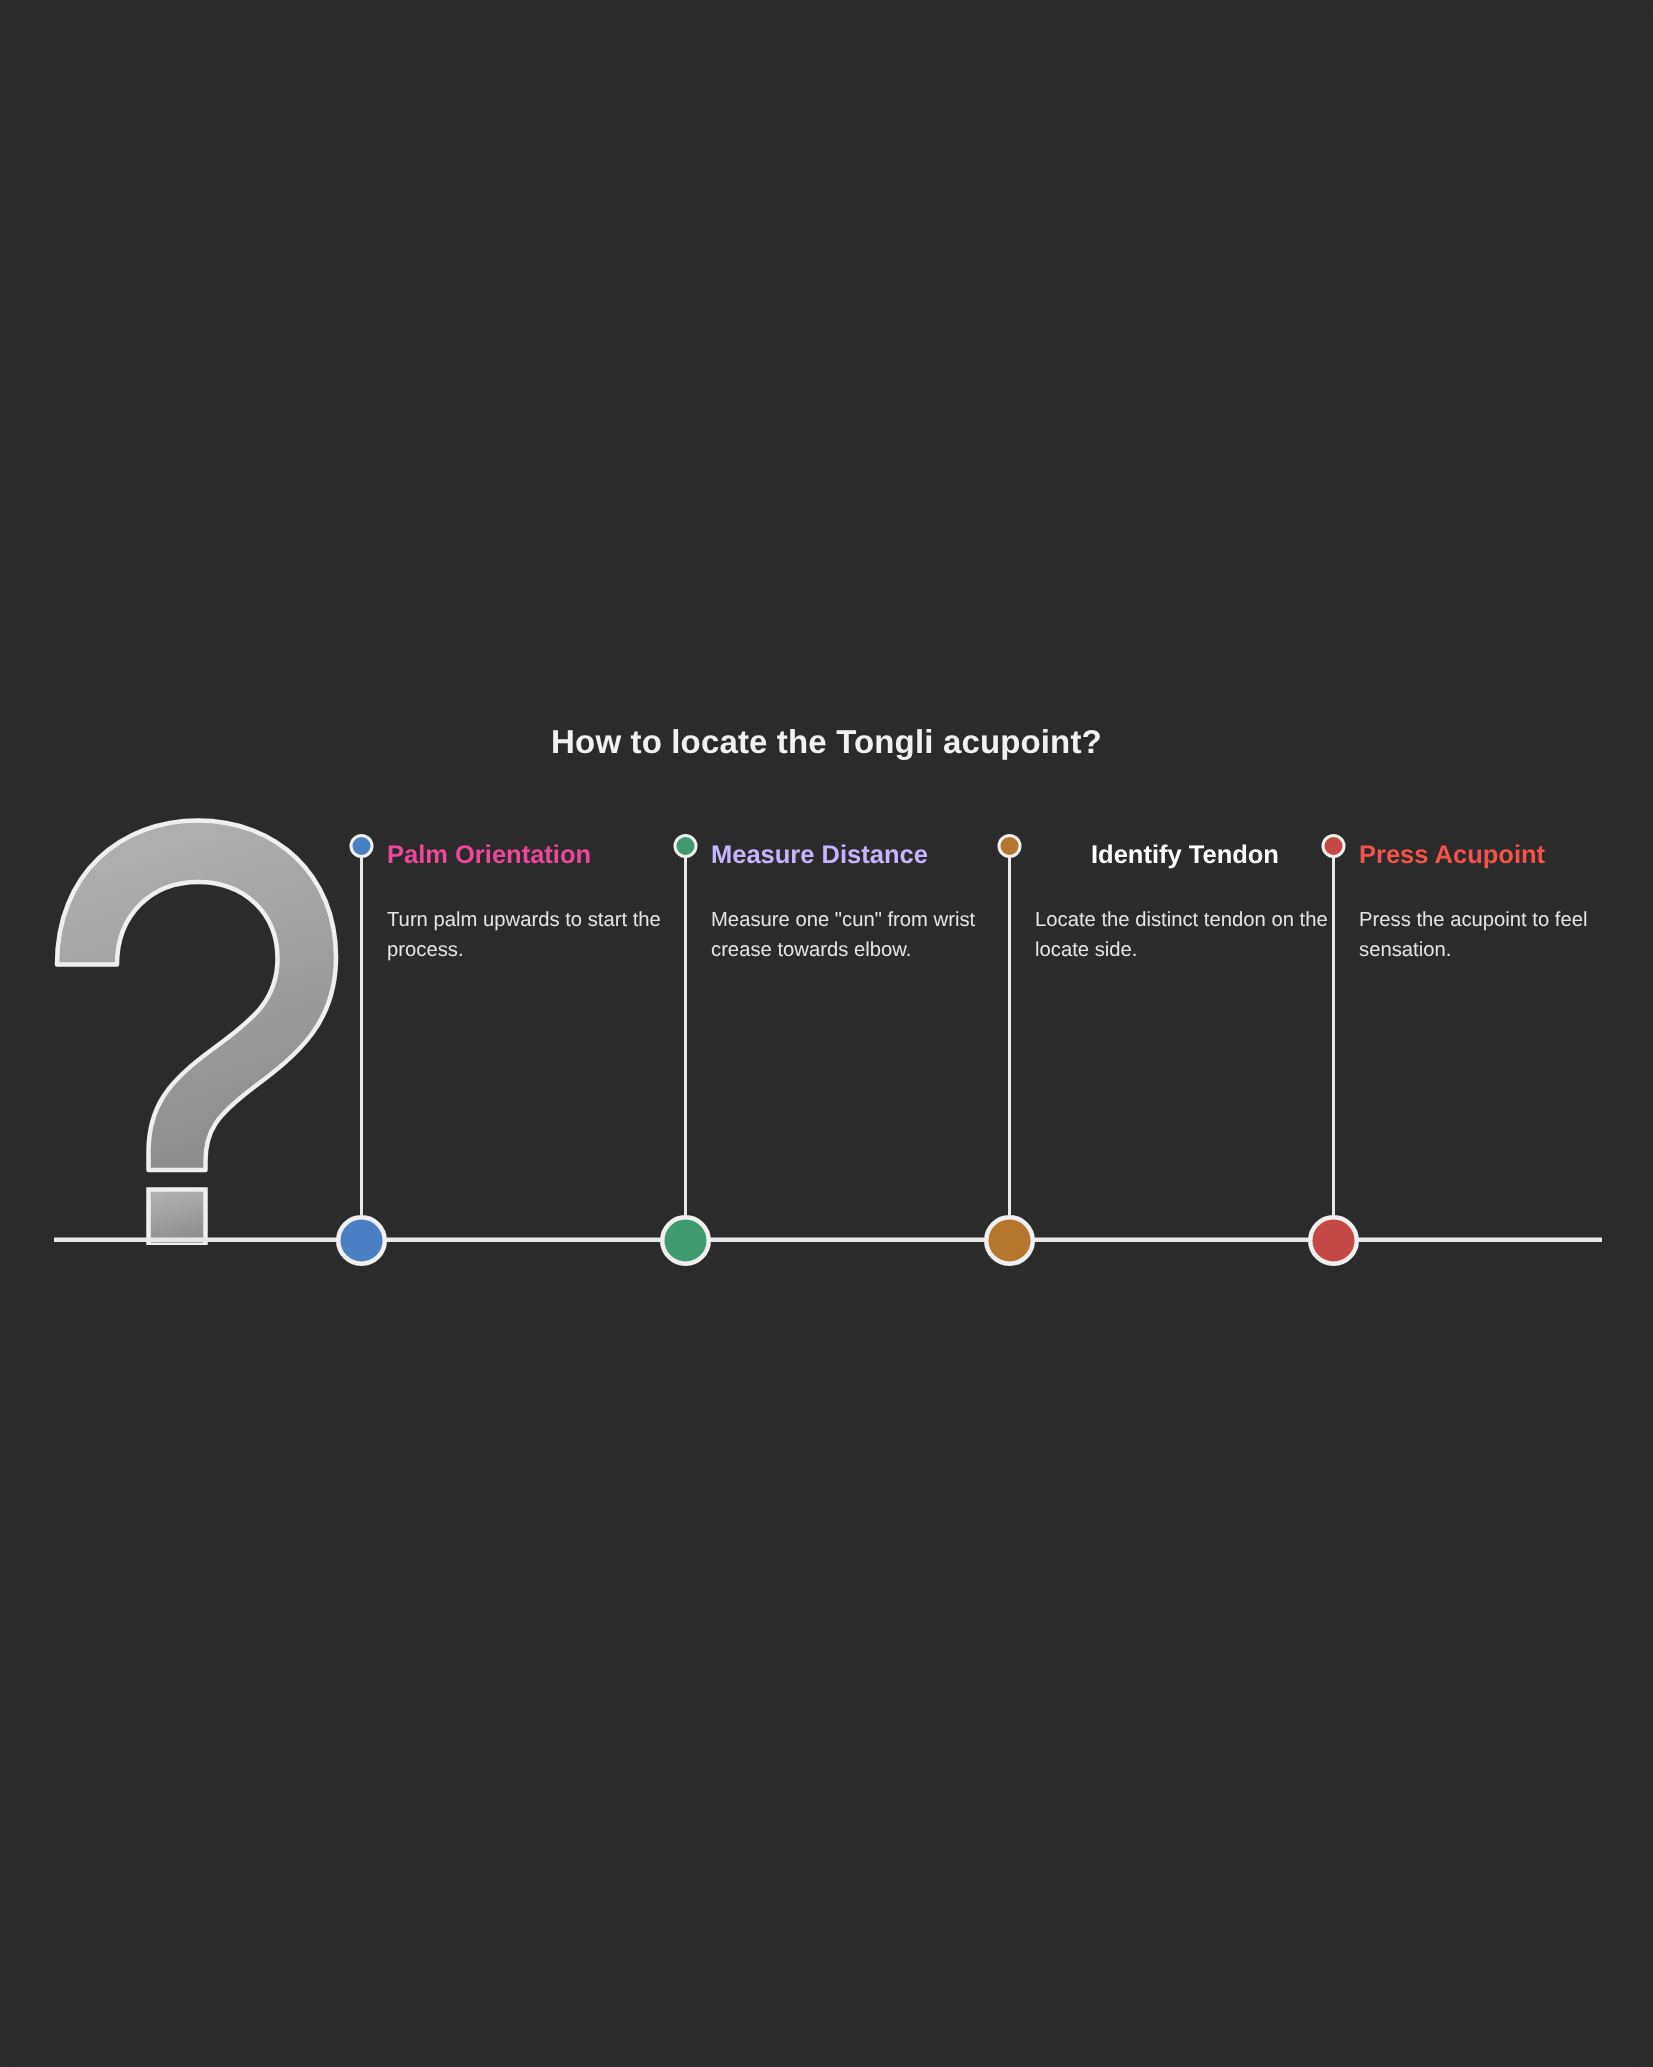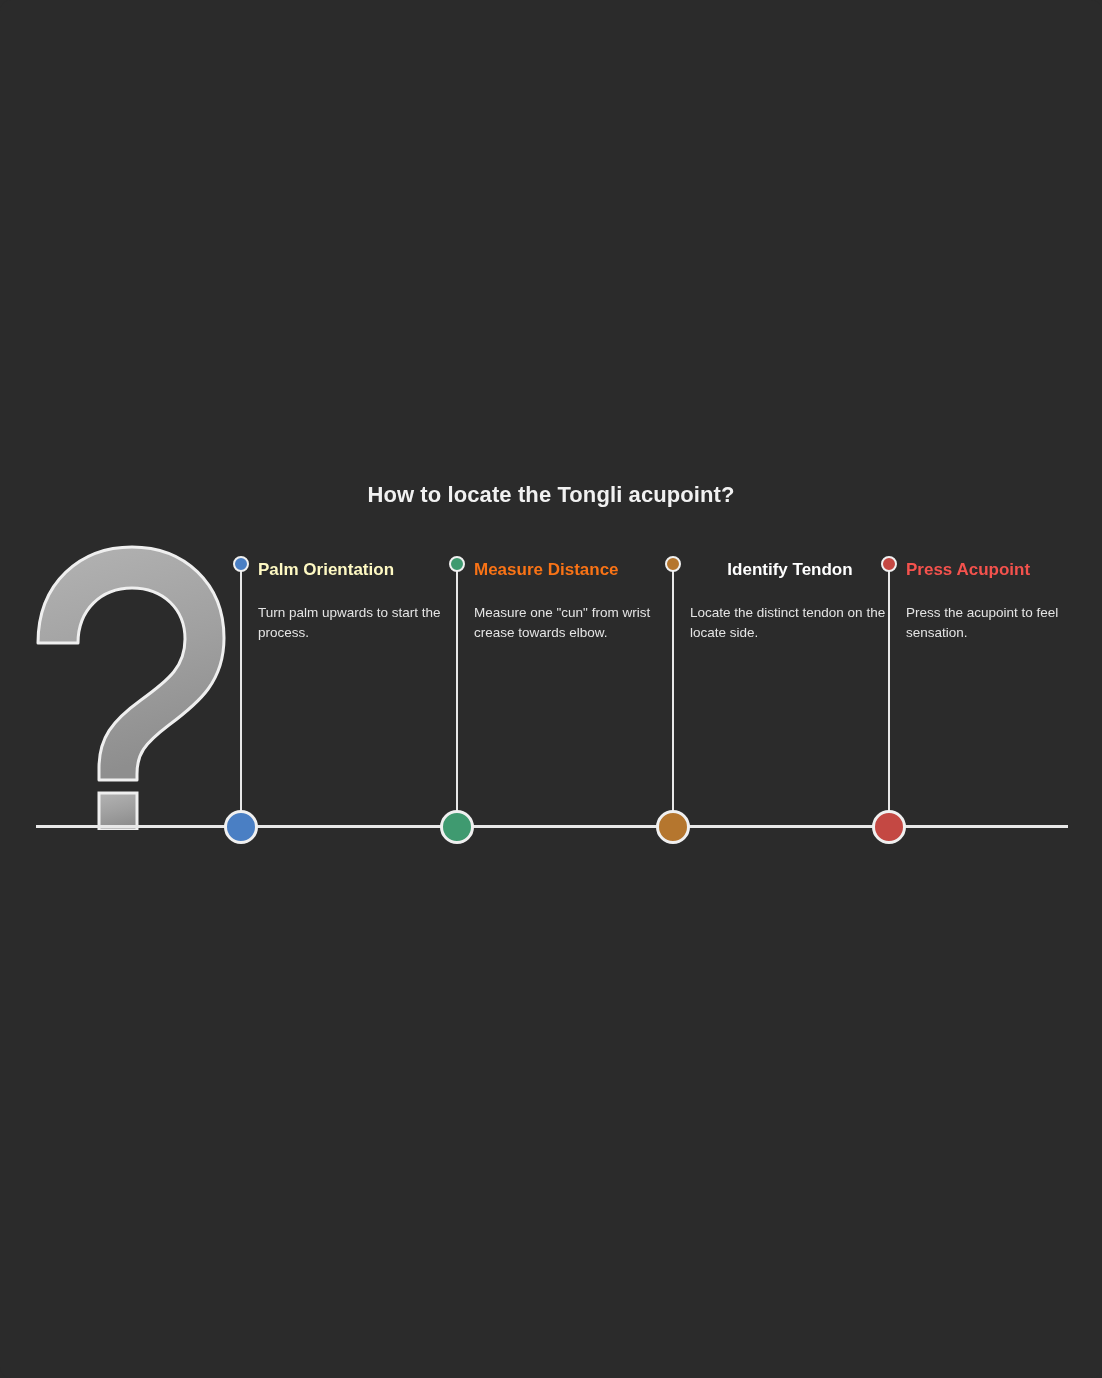--- a/index.html
+++ b/index.html
@@ -142,31 +142,31 @@
     </svg>
   </div>
 
   <div id="axis-line"></div>
 
   <div class="step" id="step-1" style="left:240px;">
     <div class="step-stem"></div>
     <div class="step-top-dot" style="background:#4a7fc4;"></div>
     <div class="step-base-dot" style="background:#4a7fc4;"></div>
     <div class="step-text">
-      <div class="step-label" style="color:#fef9c3;">Palm Orientation</div>
+      <div class="step-label" style="color:#ec4899;">Palm Orientation</div>
       <div class="step-desc">Turn palm upwards to start the process.</div>
     </div>
   </div>
 
   <div class="step" id="step-2" style="left:456px;">
     <div class="step-stem"></div>
     <div class="step-top-dot" style="background:#3f9a70;"></div>
     <div class="step-base-dot" style="background:#3f9a70;"></div>
     <div class="step-text">
-      <div class="step-label" style="color:#f97316;">Measure Distance</div>
+      <div class="step-label" style="color:#c4b5fd;">Measure Distance</div>
       <div class="step-desc">Measure one "cun" from wrist crease towards elbow.</div>
     </div>
   </div>
 
   <div class="step" id="step-3" style="left:672px;">
     <div class="step-stem"></div>
     <div class="step-top-dot" style="background:#b5762e;"></div>
     <div class="step-base-dot" style="background:#b5762e;"></div>
     <div class="step-text">
       <div class="step-label" style="color:#ffffff;text-align:center;">Identify Tendon</div>

